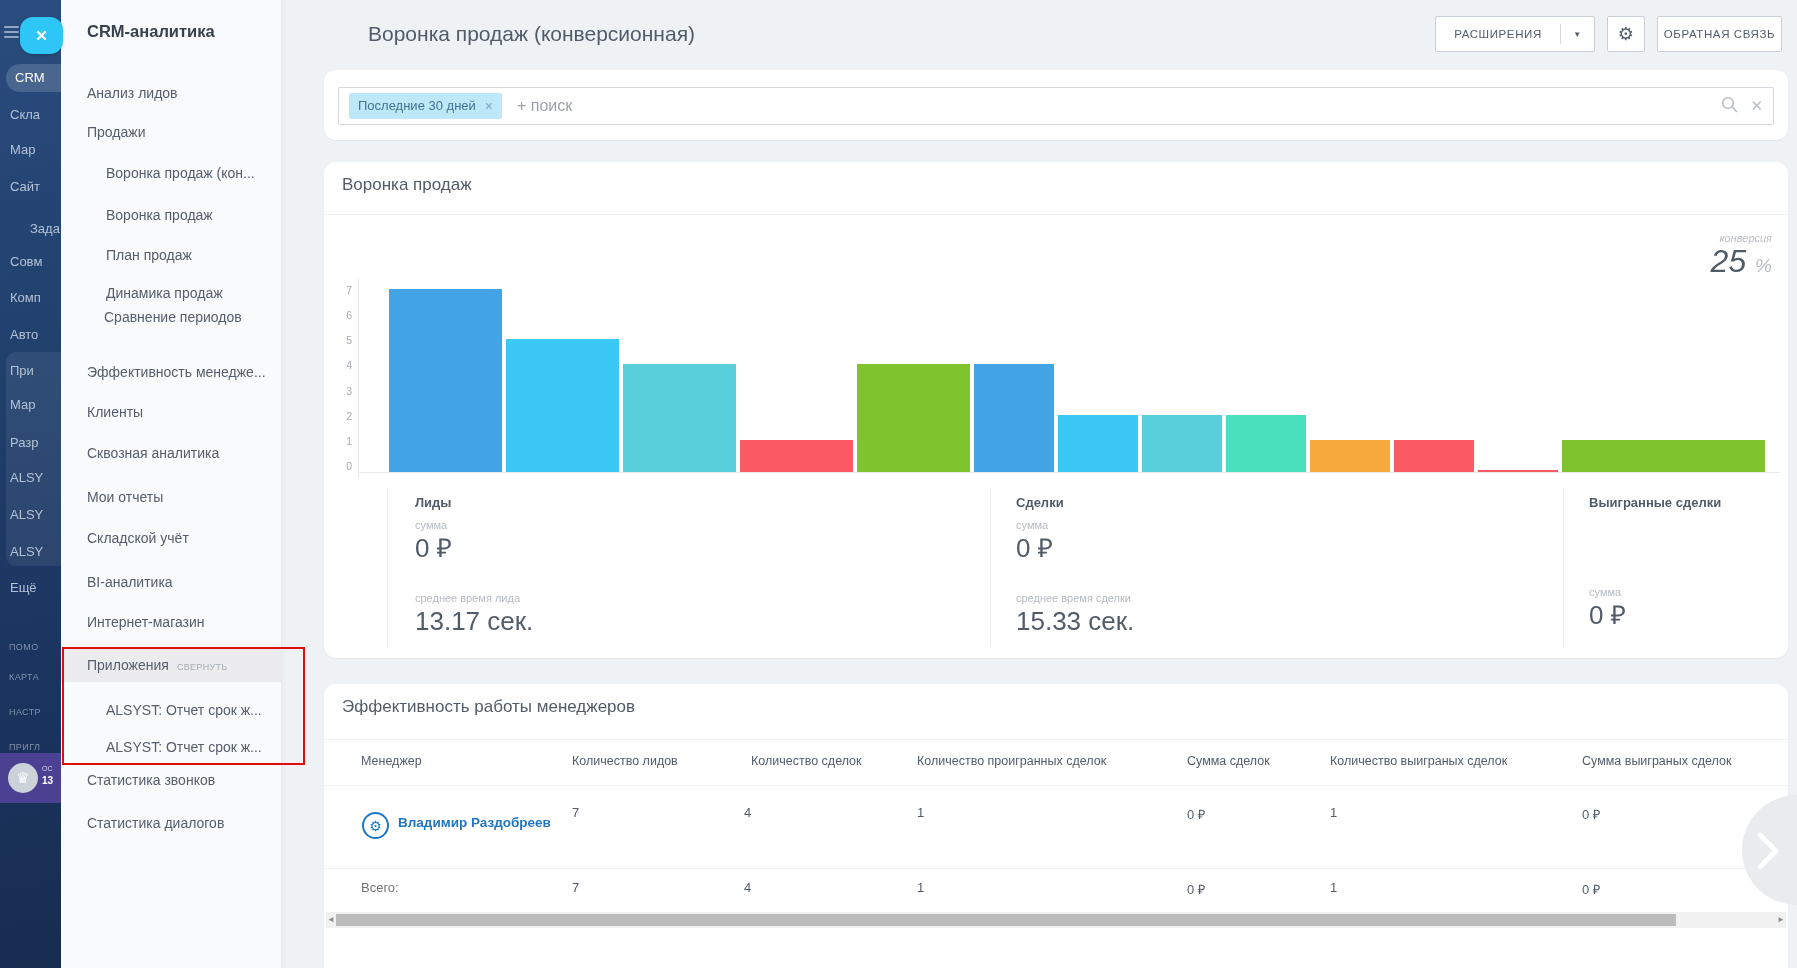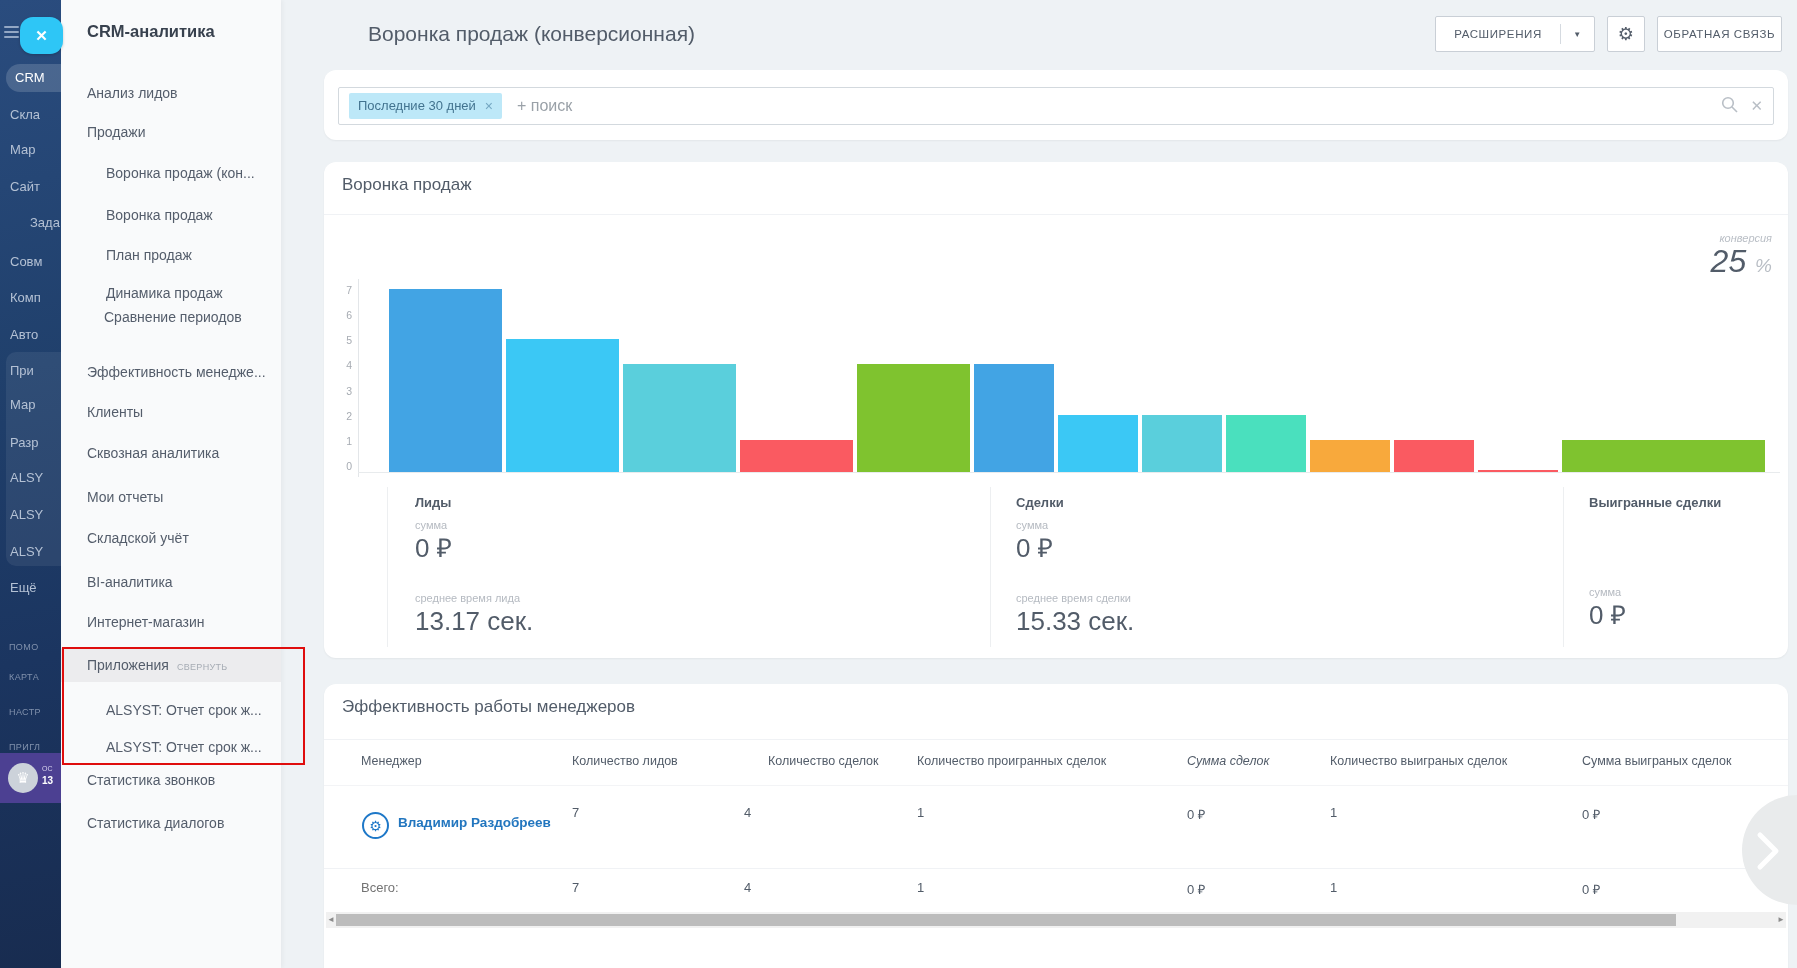--- a/index.html
+++ b/index.html
@@ -111,21 +111,21 @@
       <span></span>
       <span></span>
       <span></span>
     </div>
   <div class="dark-group-highlight"></div>
   <div id="dark-items">
       <div class="dark-item active" style="top: 64px;">CRM</div>
       <div class="dark-item" style="top: 101px;">Скла</div>
       <div class="dark-item" style="top: 136px;">Мар</div>
       <div class="dark-item" style="top: 173px;">Сайт</div>
-      <div class="dark-item" style="top: 209px; padding-left: 30px;">Зада</div>
+      <div class="dark-item" style="top: 215px; padding-left: 30px;">Зада</div>
       <div class="dark-item" style="top: 248px;">Совм</div>
       <div class="dark-item" style="top: 284px;">Комп</div>
       <div class="dark-item" style="top: 321px;">Авто</div>
       <div class="dark-item" style="top: 357px;">При</div>
       <div class="dark-item" style="top: 391px;">Мар</div>
       <div class="dark-item" style="top: 429px;">Разр</div>
       <div class="dark-item" style="top: 464px;">ALSY</div>
       <div class="dark-item" style="top: 501px;">ALSY</div>
       <div class="dark-item" style="top: 538px;">ALSY</div>
       <div class="dark-item" style="top: 574px;">Ещё</div>
@@ -261,23 +261,23 @@
     <div class="stat-divider" style="left: 666px;"></div>
     <div class="stat-divider" style="left: 1239px;"></div>
   </div>
 
 <div class="card table-card">
   <div class="card-title">Эффективность работы менеджеров</div>
   <div class="t-divider"></div>
   <div id="thead">
       <div class="th" style="left: 37px;">Менеджер</div>
       <div class="th" style="left: 248px;">Количество лидов</div>
-      <div class="th" style="left: 444px;">Количество сделок</div>
+      <div class="th" style="left: 427px;">Количество сделок</div>
       <div class="th" style="left: 593px;">Количество проигранных сделок</div>
-      <div class="th" style="left: 863px; font-style: italic;">Сумма сделок</div>
+      <div class="th" style="left: 863px;">Сумма сделок</div>
       <div class="th" style="left: 1006px;">Количество выиграных сделок</div>
       <div class="th" style="left: 1258px;">Сумма выиграных сделок</div>
     </div>
   <div class="th-underline"></div>
   <div id="tbody">
       <div class="avatar">⚙</div>
       <div class="row-name">Владимир Раздобреев</div>
       <div class="td" style="left: 248px;">7</div>
       <div class="td" style="left: 420px;">4</div>
       <div class="td" style="left: 593px;">1</div>

